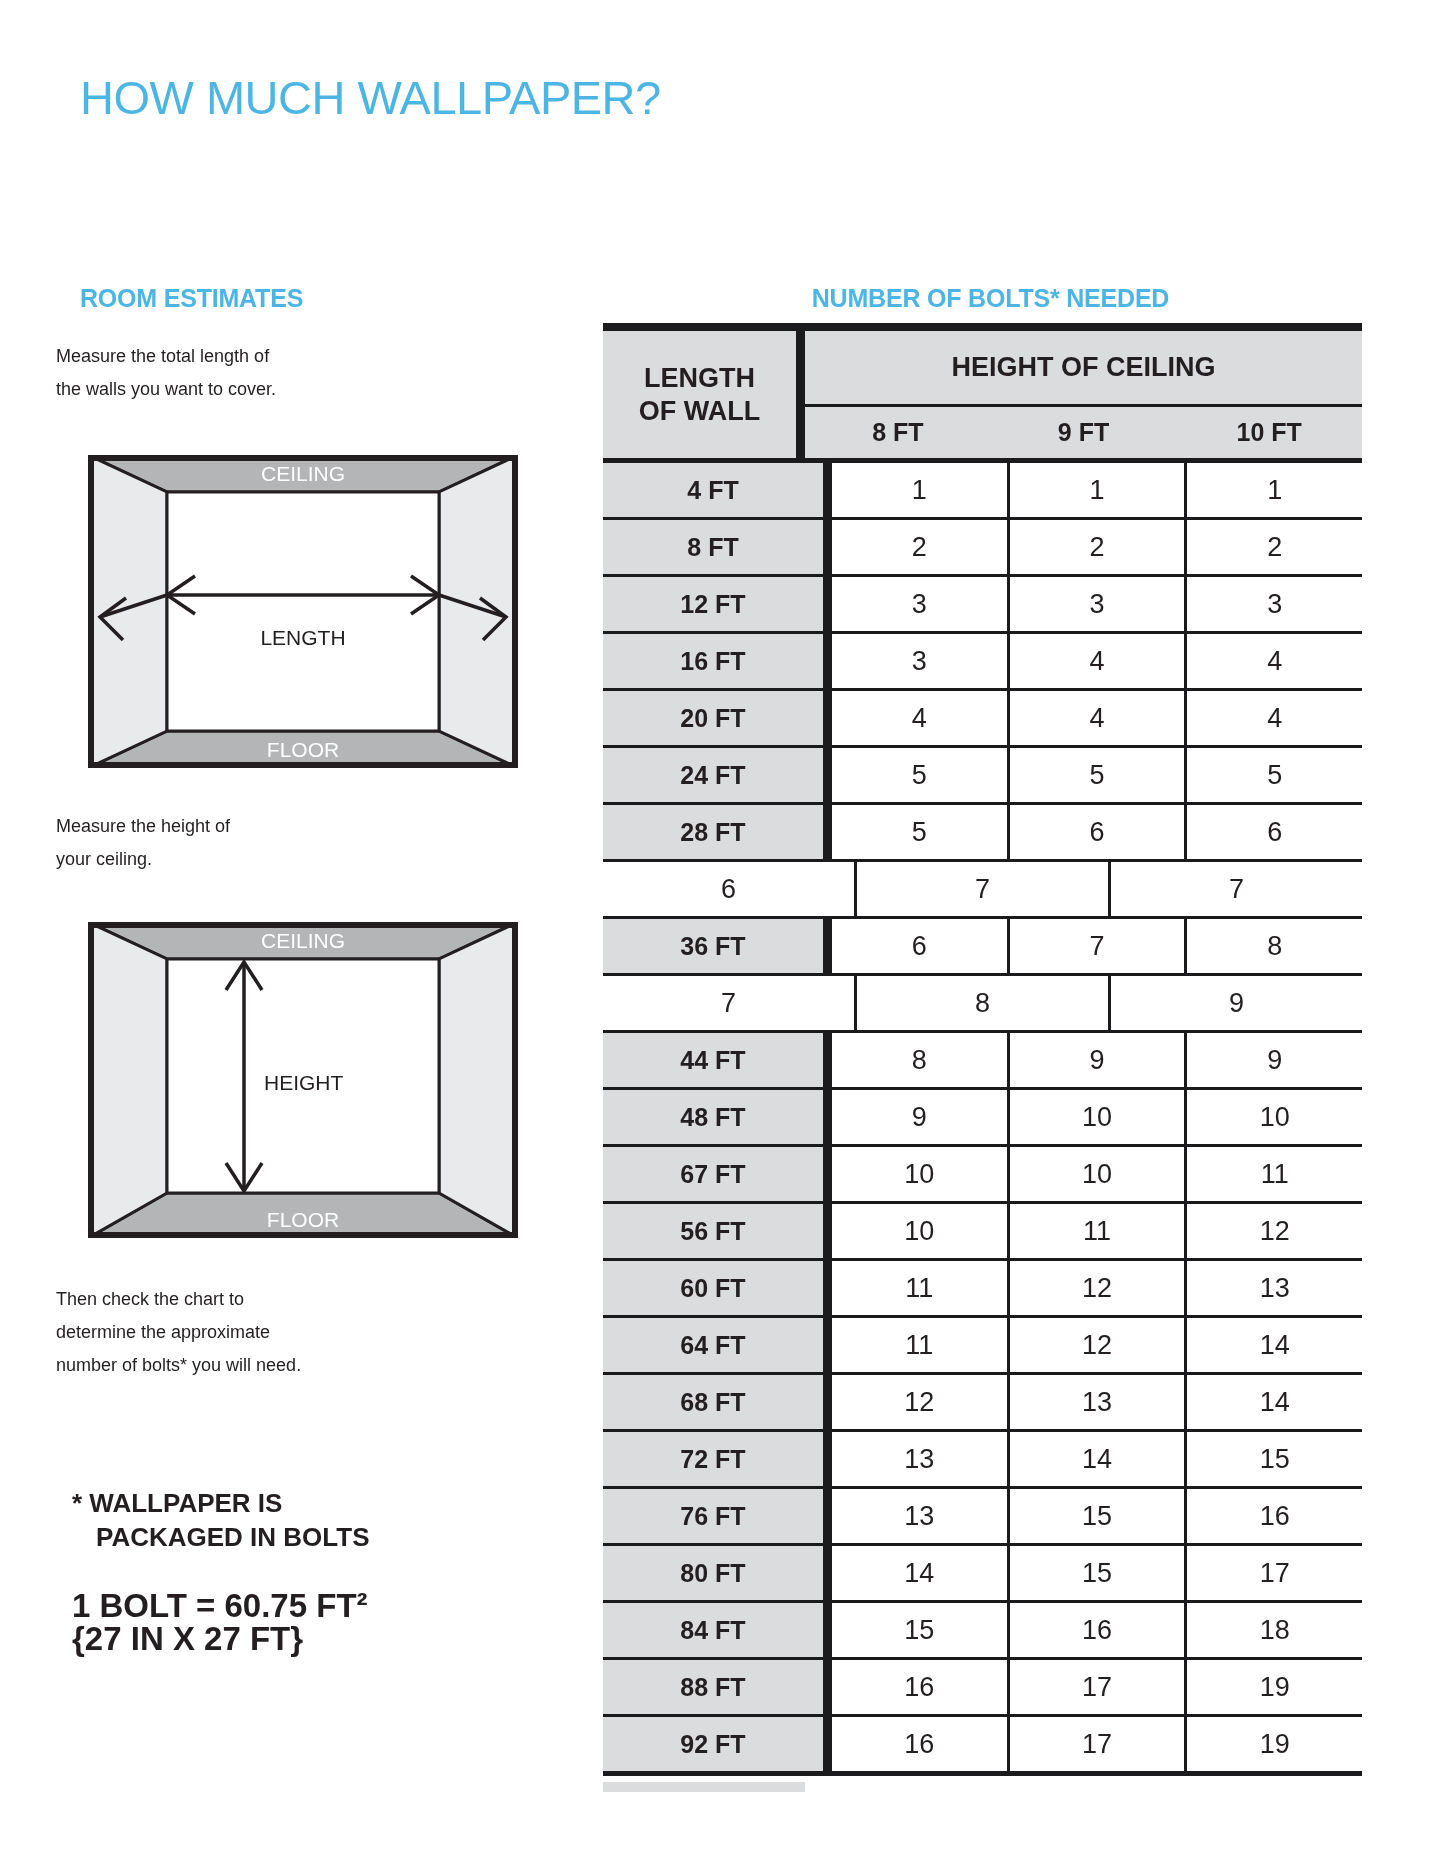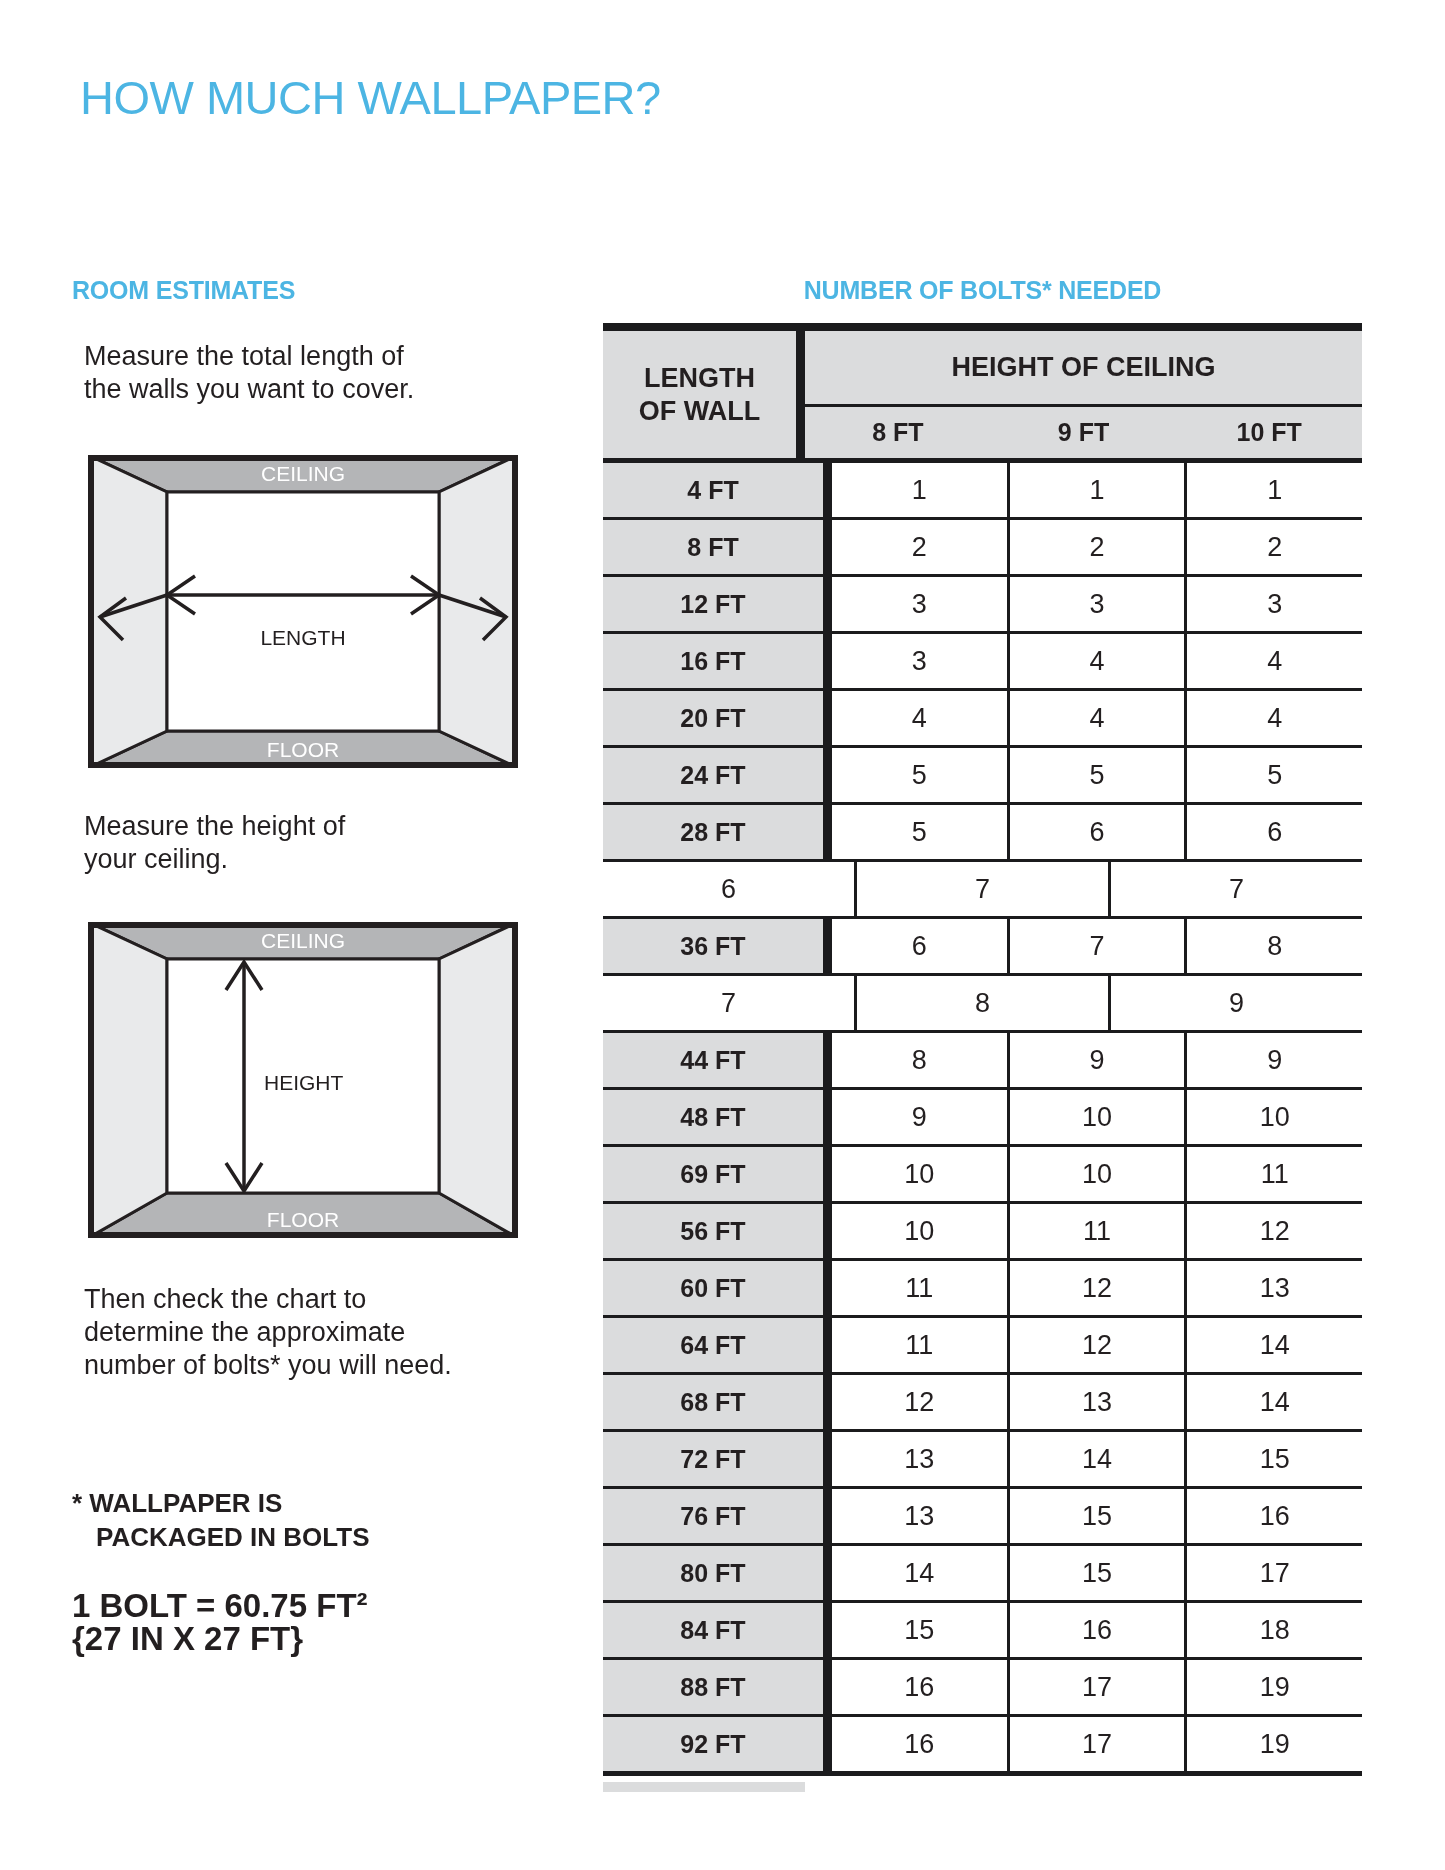--- a/index.html
+++ b/index.html
@@ -18,27 +18,27 @@
     overflow:hidden;
   }
   .abs{position:absolute;}
 
   .page-title{
     left:80px;top:74px;font-size:47px;font-weight:normal;color:var(--blue);
     letter-spacing:-0.5px;line-height:1;margin:0;
   }
   .sub-heading{
     font-size:25px;font-weight:bold;color:var(--blue);letter-spacing:-0.2px;
-    line-height:1;margin:0;
+    line-height:1;margin:8px;
   }
   .h-room{left:72px;top:278px;}
   .h-bolts{left:603px;top:278px;width:759px;text-align:center;}
 
   .step{
-    left:84px;width:460px;font-size:27px;line-height:33px;margin:0;
+    left:56px;width:460px;font-size:18px;line-height:33px;margin:0;
     white-space:pre-line;color:var(--ink);
   }
   .step1{top:340px;}
   .step2{top:810px;}
   .step3{top:1283px;}
 
   .diagram{left:88px;display:block;}
   .d1{top:455px;}
   .d2{top:922px;}
   svg text{font-family:"Liberation Sans",sans-serif;}
@@ -234,21 +234,21 @@
         <div class="val">9</div>
         <div class="val">9</div>
       </div>
       <div class="trow">
         <div class="rowhead">48 FT</div>
         <div class="val">9</div>
         <div class="val">10</div>
         <div class="val">10</div>
       </div>
       <div class="trow">
-        <div class="rowhead">69 FT</div>
+        <div class="rowhead">67 FT</div>
         <div class="val">10</div>
         <div class="val">10</div>
         <div class="val">11</div>
       </div>
       <div class="trow">
         <div class="rowhead">56 FT</div>
         <div class="val">10</div>
         <div class="val">11</div>
         <div class="val">12</div>
       </div>

